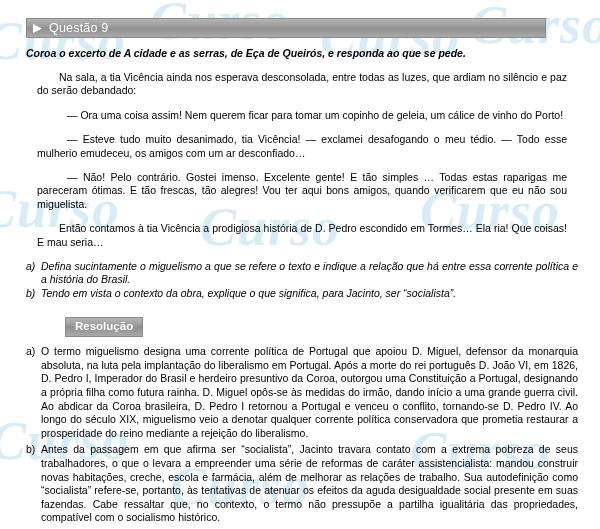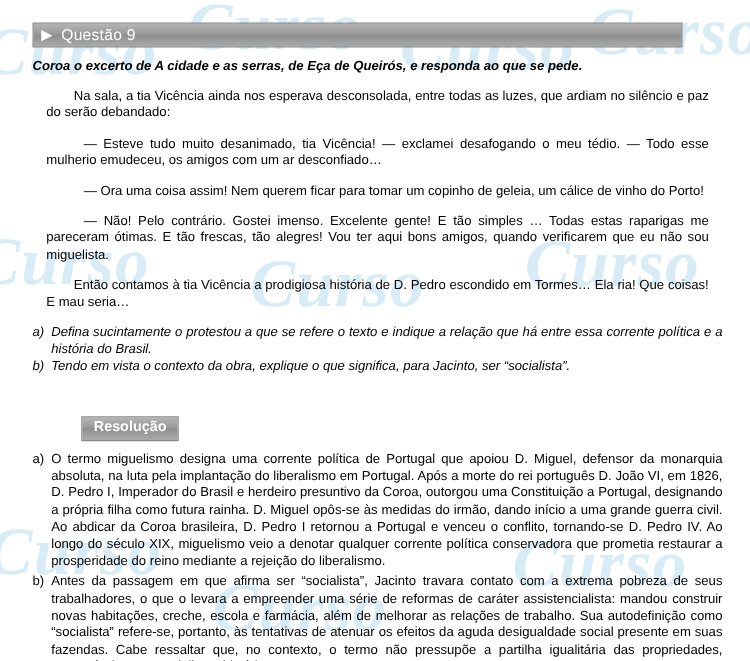--- a/index.html
+++ b/index.html
@@ -78,21 +78,21 @@
     font-size: 12.5px;
     font-weight: normal;
     color: #ffffff;
     line-height: 18px;
     letter-spacing: 0.2px;
     padding-left: 2px;
   }
 
   
   .res-badge-wrap {
-    margin-top: 32px;
+    margin-top: 16px;
     margin-left: 14px;
     padding-left: 39px;
   }
   .res-badge {
     display: inline-block;
     background: linear-gradient(to bottom, #b4b4b4 0%, #9a9a9a 45%, #8f8f8f 50%, #a9a9a9 100%);
     border: 1px solid #8a8a8a;
     color: #ffffff;
     font-size: 11.5px;
     font-weight: bold;
@@ -183,30 +183,30 @@
     </span>
     <span class="q-header-title">Questão 9</span>
   </div>
 
   <div class="instruction">
     <span>Coroa o excerto de </span><span class="work-title">A cidade e as serras</span><span>, de Eça de Queirós, e responda ao que se pede.</span>
   </div>
 
   <div class="excerpt">
     <p>Na sala, a tia Vicência ainda nos esperava desconsolada, entre todas as luzes, que ardiam no silêncio e paz do serão debandado:</p>
+    <p class="dash">— Ora uma coisa assim! Nem querem ficar para tomar um copinho de geleia, um cálice de vinho do Porto!</p>
     <p class="dash">— Esteve tudo muito desanimado, tia Vicência! — exclamei desafogando o meu tédio. — Todo esse mulherio emudeceu, os amigos com um ar desconfiado…</p>
-    <p class="dash">— Ora uma coisa assim! Nem querem ficar para tomar um copinho de geleia, um cálice de vinho do Porto!</p>
     <p class="dash">— Não! Pelo contrário. Gostei imenso. Excelente gente! E tão simples … Todas estas raparigas me pareceram ótimas. E tão frescas, tão alegres! Vou ter aqui bons amigos, quando verificarem que eu não sou miguelista.</p>
     <p>Então contamos à tia Vicência a prodigiosa história de D. Pedro escondido em Tormes… Ela ria! Que coisas! E mau seria…</p>
   </div>
 
   <div class="questions">
     <div class="q-item">
       <span class="q-label">a)</span>
-      <span class="q-text">Defina sucintamente o protestou a que se refere o texto e indique a relação que há entre essa corrente política e a história do Brasil.</span>
+      <span class="q-text">Defina sucintamente o miguelismo a que se refere o texto e indique a relação que há entre essa corrente política e a história do Brasil.</span>
     </div>
     <div class="q-item">
       <span class="q-label">b)</span>
       <span class="q-text">Tendo em vista o contexto da obra, explique o que significa, para Jacinto, ser “socialista”.</span>
     </div>
   </div>
 
   <div class="res-badge-wrap">
     <span class="res-badge">Resolução</span>
   </div>

